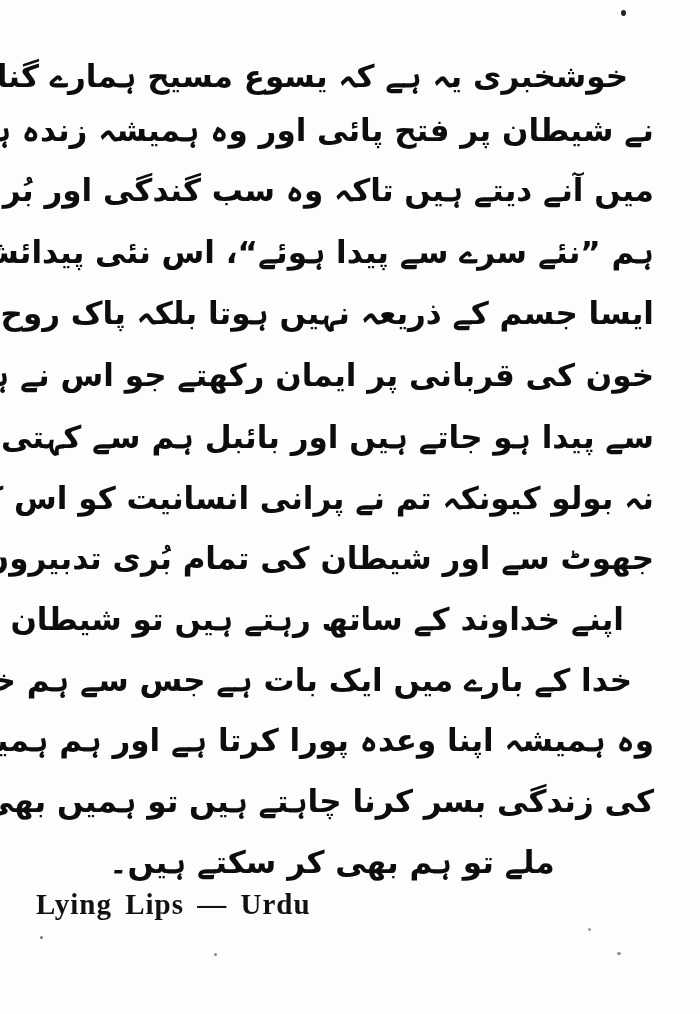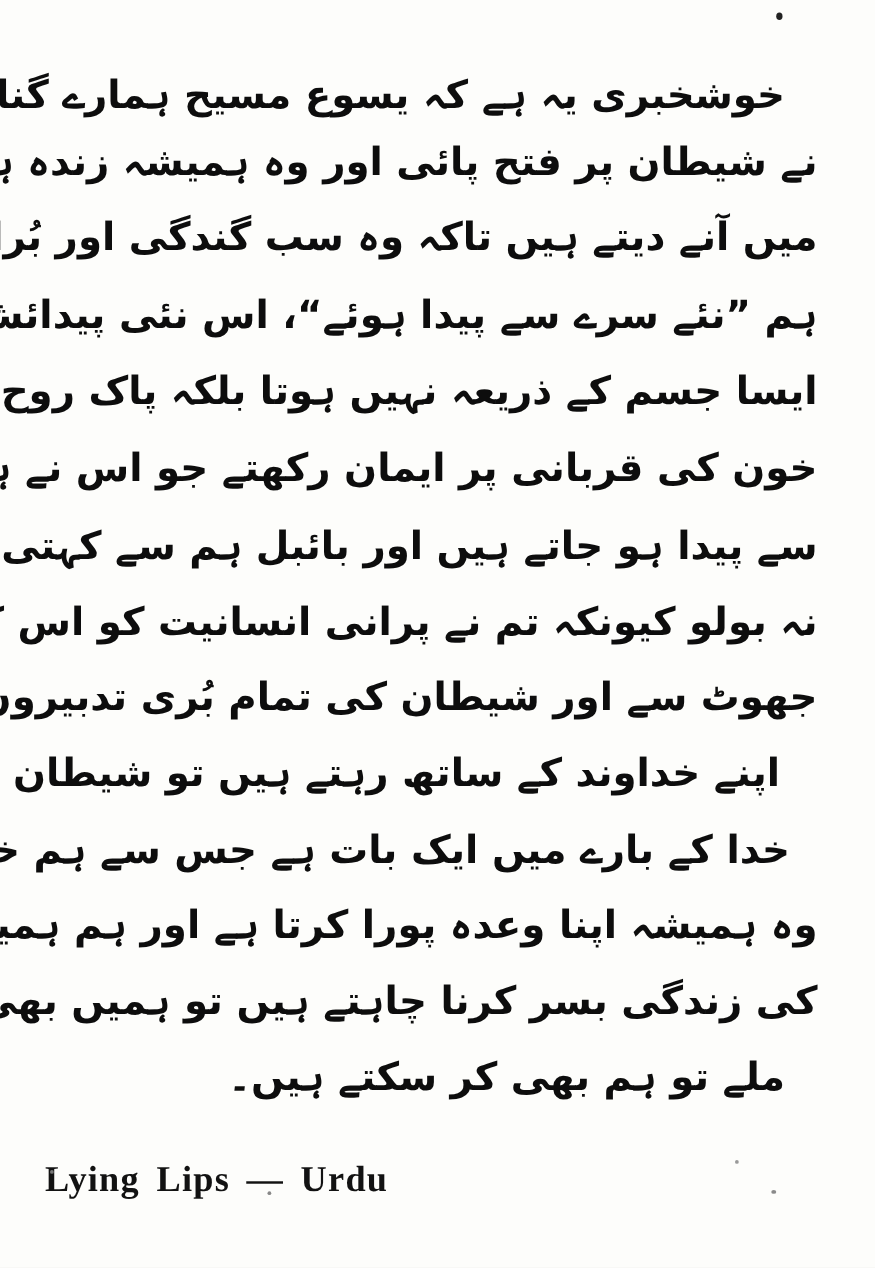--- a/index.html
+++ b/index.html
@@ -40,26 +40,26 @@
   .l4  { top: 228px; }
   .l5  { top: 289px; }
   .l6  { top: 351px; }
   .l7  { top: 413px; }
   .l8  { top: 474px; }
   .l9  { top: 534px; }
   .l10 { top: 595px; text-align: left; right: 76px; } 
   .l11 { top: 656px; right: 68px; }   
   .l12 { top: 716px; }
   .l13 { top: 777px; }
-  .l14 { top: 838px; right: 72px; }   
+  .l14 { top: 838px; right: 72px; text-align: center; }   
 
   .caption {
     position: absolute;
     left: 36px;
-    top: 928px;
+    top: 888px;
     font-family: "Liberation Serif", serif;
     font-weight: bold;
     font-size: 29px;
     color: #121212;
     letter-spacing: 1px;
     word-spacing: 5px;
     white-space: nowrap;
   }
 
   

